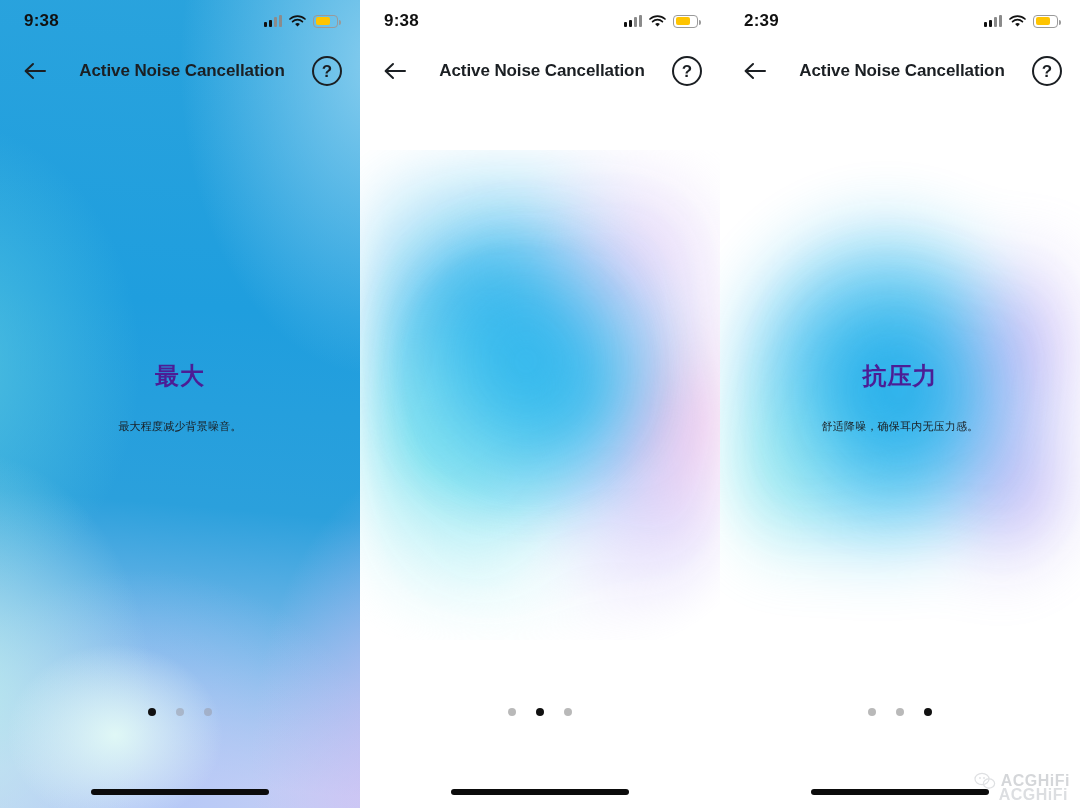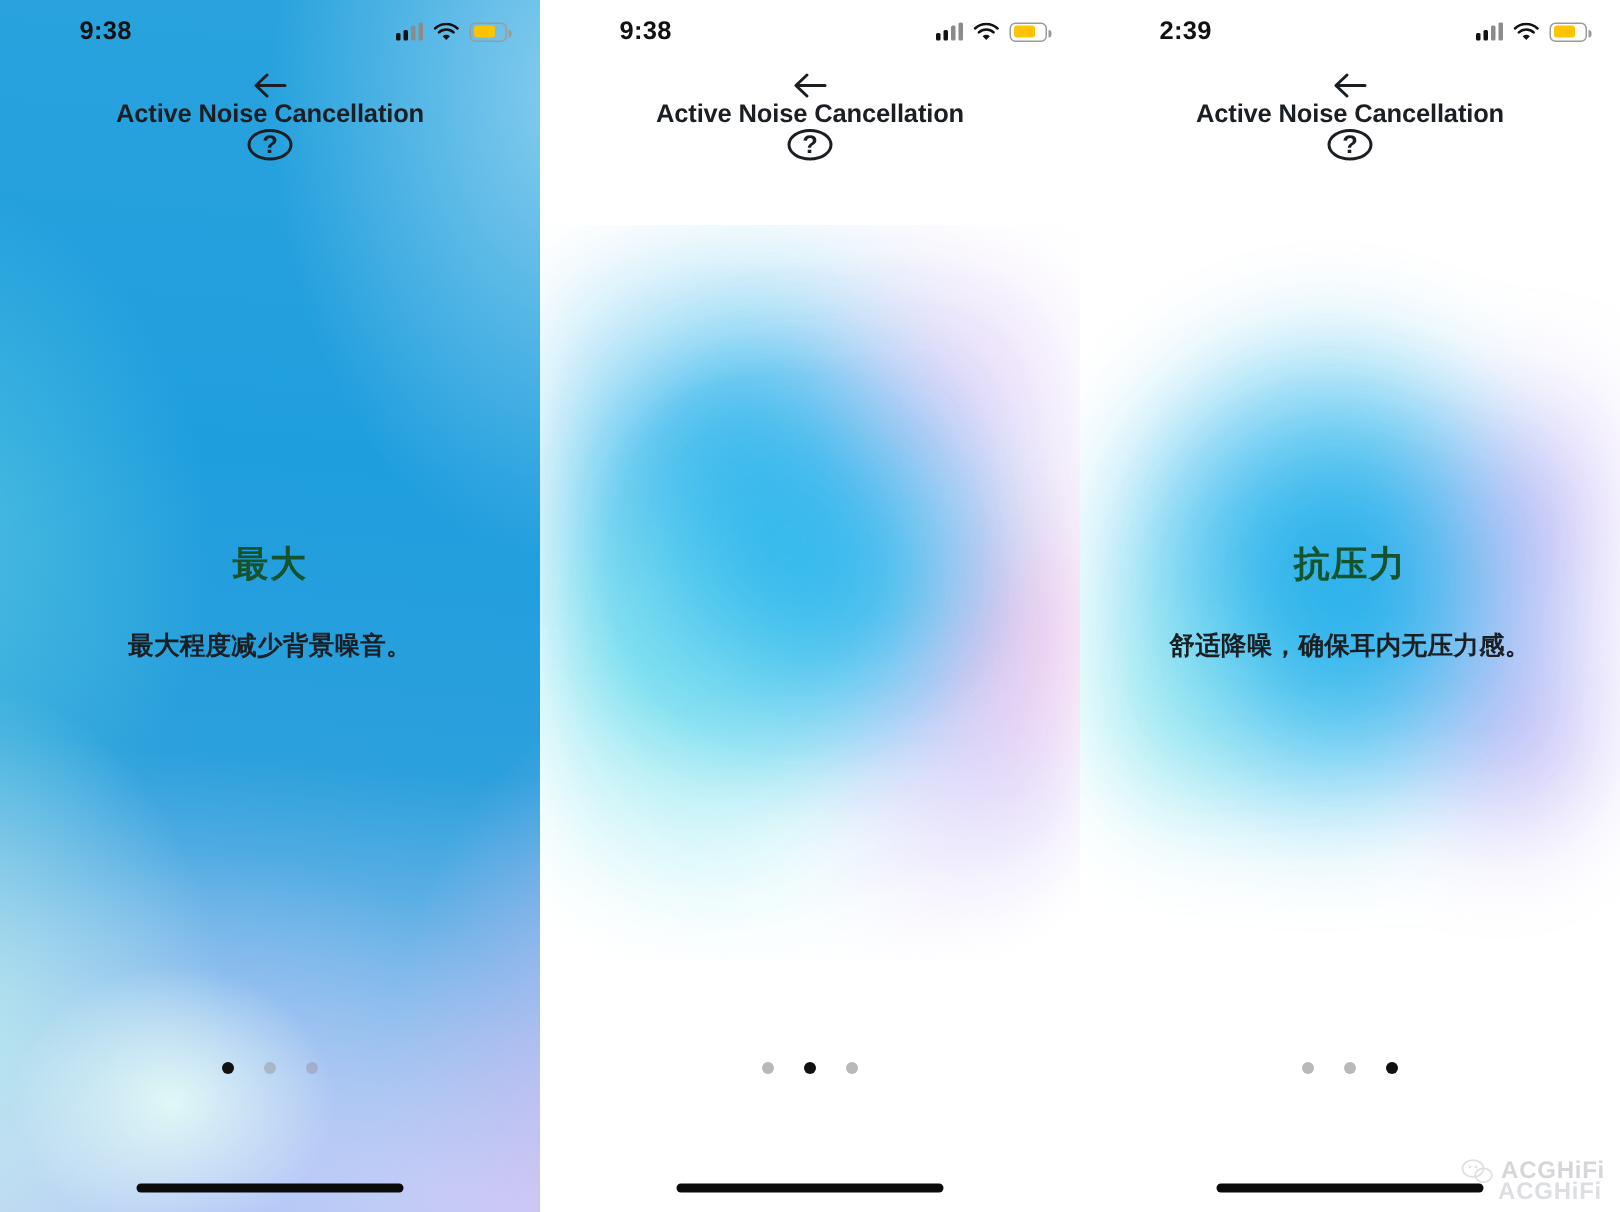--- a/index.html
+++ b/index.html
@@ -56,53 +56,53 @@
         radial-gradient(66% 56% at 44% 56%, rgba(60,196,240,0.9) 0%, rgba(60,196,240,0) 78%);
   }
   .blob3b { position:absolute; left:54px; top:250px; width:250px; height:280px;
       filter:blur(40px); opacity:0.92; border-radius:34%;
       background:radial-gradient(closest-side, rgba(26,166,232,0.95), rgba(26,166,232,0.25) 60%, rgba(26,166,232,0) 86%);
   }
 
   
   .statusbar { position:absolute; top:0; left:0; right:0; height:42px;
       display:flex; align-items:center; justify-content:space-between;
-      padding:0 22px 0 24px; z-index:6;margin-left:29px; }
+      padding:0 22px 0 24px; z-index:6; }
   .clock { font-size:17px; font-weight:bold; color:#111; letter-spacing:0.2px; }
   .status-icons { display:flex; align-items:center; gap:7px; }
   .bars { display:flex; align-items:flex-end; gap:2px; height:12px; }
   .bars i { display:block; width:3px; background:#111; border-radius:1px; }
   .bars i:nth-child(1){ height:5px; }
   .bars i:nth-child(2){ height:7px; }
   .bars i:nth-child(3){ height:10px; background:#8b8b8b; }
   .bars i:nth-child(4){ height:12px; background:#8b8b8b; }
   .batt { position:relative; width:25px; height:13px; border:1.6px solid #9a9a9a;
       border-radius:4px; }
   .batt::after { content:""; position:absolute; right:-4px; top:4px; width:2px; height:5px;
       background:#9a9a9a; border-radius:0 2px 2px 0; }
   .batt span { position:absolute; left:1.5px; top:1.5px; bottom:1.5px; width:62%;
       background:#ffc400; border-radius:2px; display:block; }
 
   
   .navbar { position:absolute; top:48px; left:0; right:0; height:46px;
-      display:flex; align-items:center; z-index:6; padding:0 18px;flex-direction:column; }
+      display:flex; align-items:center; z-index:6; padding:0 18px; }
   .back-btn { width:34px; height:34px; display:flex; align-items:center; justify-content:center;
       cursor:pointer; }
   .nav-title { flex:1; text-align:center; font-size:17px; font-weight:bold; color:#1b1f23;
       letter-spacing:-0.1px; }
   .help-btn { width:30px; height:30px; border:2px solid #1b1f23; border-radius:50%;
       display:flex; align-items:center; justify-content:center; cursor:pointer; }
   .help-btn span { font-size:17px; font-weight:bold; color:#1b1f23; line-height:1; }
 
   
   .content { position:absolute; left:0; right:0; top:360px; z-index:5; text-align:center;
       padding:0 34px; }
-  .mode-title { font-size:24px; font-weight:bold; color:#14532d; letter-spacing:1px; }
-  .mode-desc { margin-top:26px; font-size:17px; line-height:1.5; color:#1a1f24;
-      font-weight:bold; letter-spacing:0.2px; }
+  .mode-title { font-size:24px; font-weight:bold; color:#4c1d95; letter-spacing:1px; }
+  .mode-desc { margin-top:26px; font-size:11px; line-height:1.5; color:#1a1f24;
+      font-weight:normal; letter-spacing:0.2px; }
 
   
   .dots { position:absolute; left:0; right:0; bottom:92px; z-index:6;
       display:flex; justify-content:center; gap:20px; }
   .dots i { width:8px; height:8px; border-radius:50%; background:#b9b9b9; display:block; cursor:pointer; }
   .dots i.on { background:#111111; }
   .panel1 .dots i { background:rgba(150,150,160,0.5); }
   .panel1 .dots i.on { background:#111111; }
 
   

